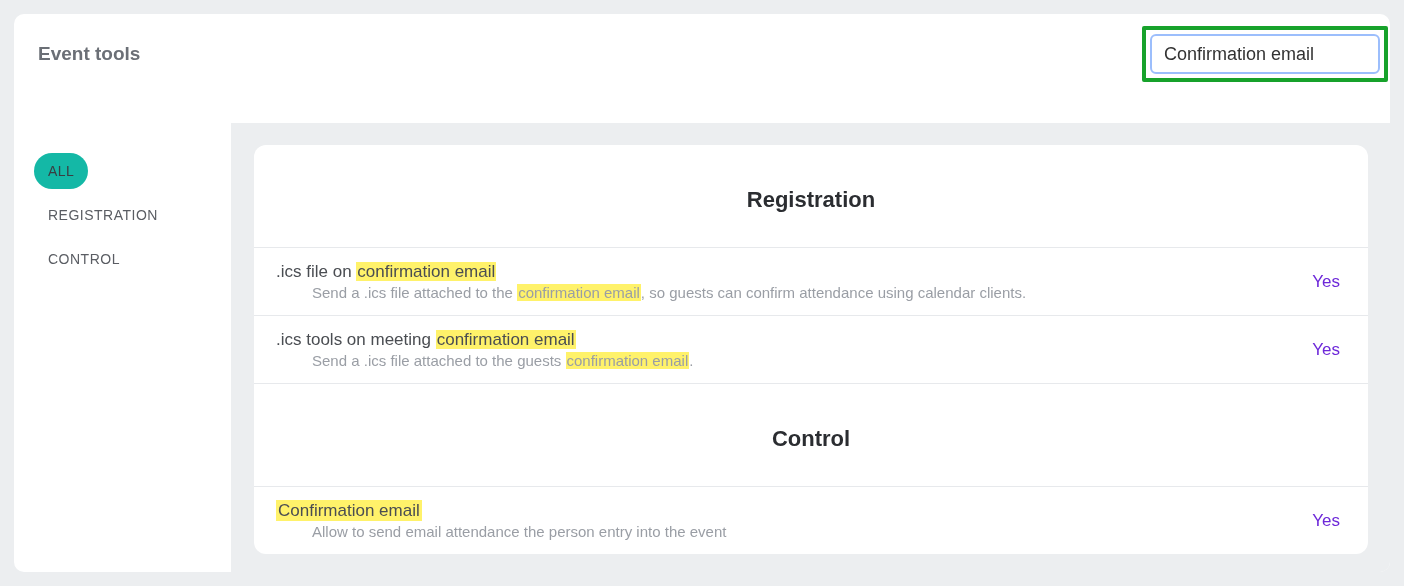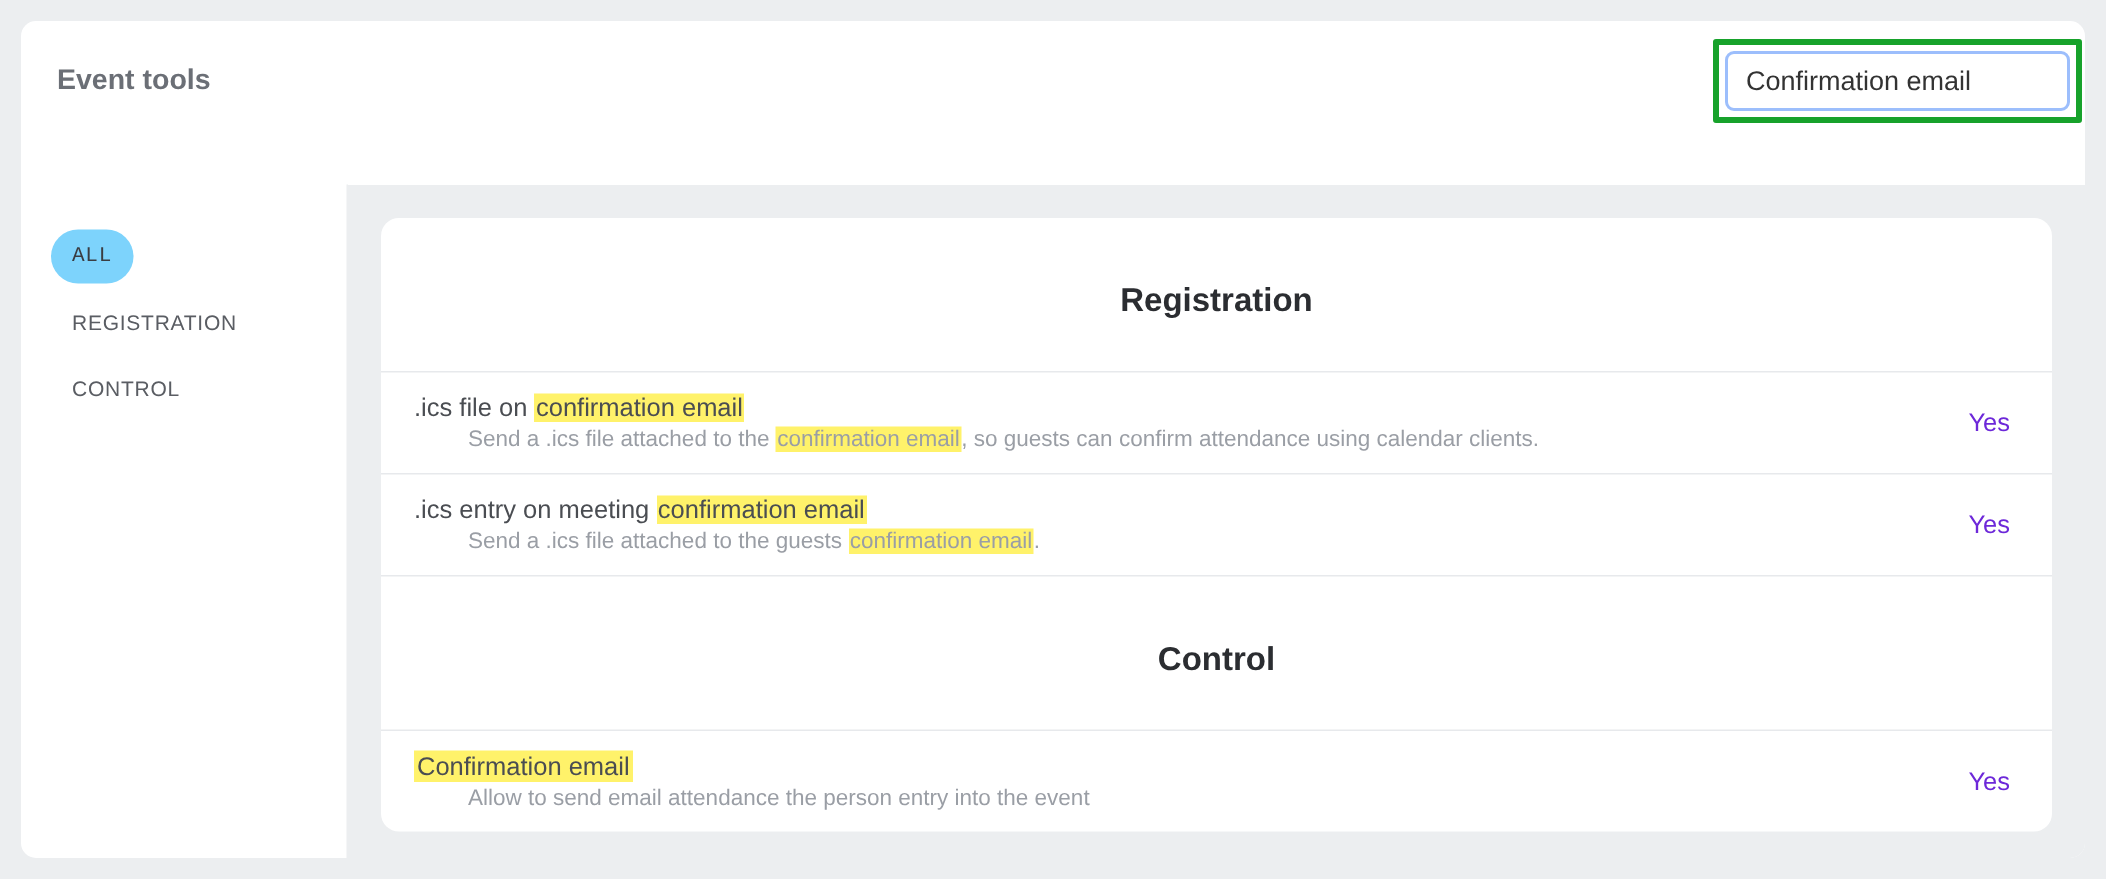--- a/index.html
+++ b/index.html
@@ -64,24 +64,23 @@
       font-size: 14px;
       letter-spacing: 0.5px;
       color: #5a5d63;
       padding: 10px 14px;
       border-radius: 18px;
       margin-bottom: 8px;
       display: inline-block;
       cursor: pointer;
     }
     .side-item.active {
-      background: #7dd3fc;
+      background: #14b8a6;
       color: #3a3d42;
       font-weight: 500;
-      font-family: Liberation Mono, monospace;
     }
     .side-block { display: block; }
     .main {
       flex: 1;
       background: #eceef0;
       padding: 22px 22px 22px 22px;
       overflow: auto;
     }
     .card {
       background: #fff;
@@ -157,21 +156,21 @@
             <div class="row-desc">
               <span>Send a .ics file attached to the </span><mark>confirmation email</mark><span>, so guests can confirm attendance using calendar clients.</span>
             </div>
           </div>
           <div class="row-val">Yes</div>
         </div>
 
         <div class="row">
           <div class="row-left">
             <div class="row-title">
-              <span>.ics entry on meeting </span><mark>confirmation email</mark><span></span>
+              <span>.ics tools on meeting </span><mark>confirmation email</mark><span></span>
             </div>
             <div class="row-desc">
               <span>Send a .ics file attached to the guests </span><mark>confirmation email</mark><span>.</span>
             </div>
           </div>
           <div class="row-val">Yes</div>
         </div>
 
         <div class="section-header">Control</div>
 

